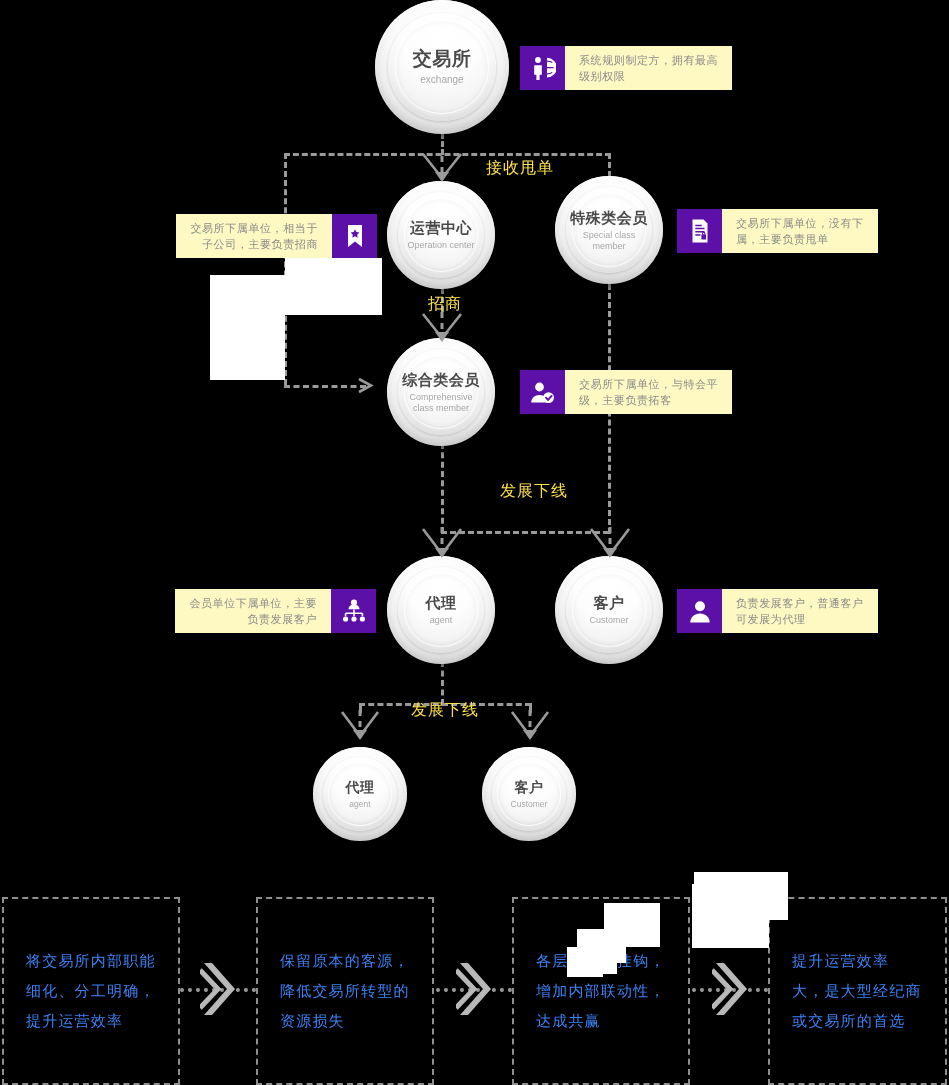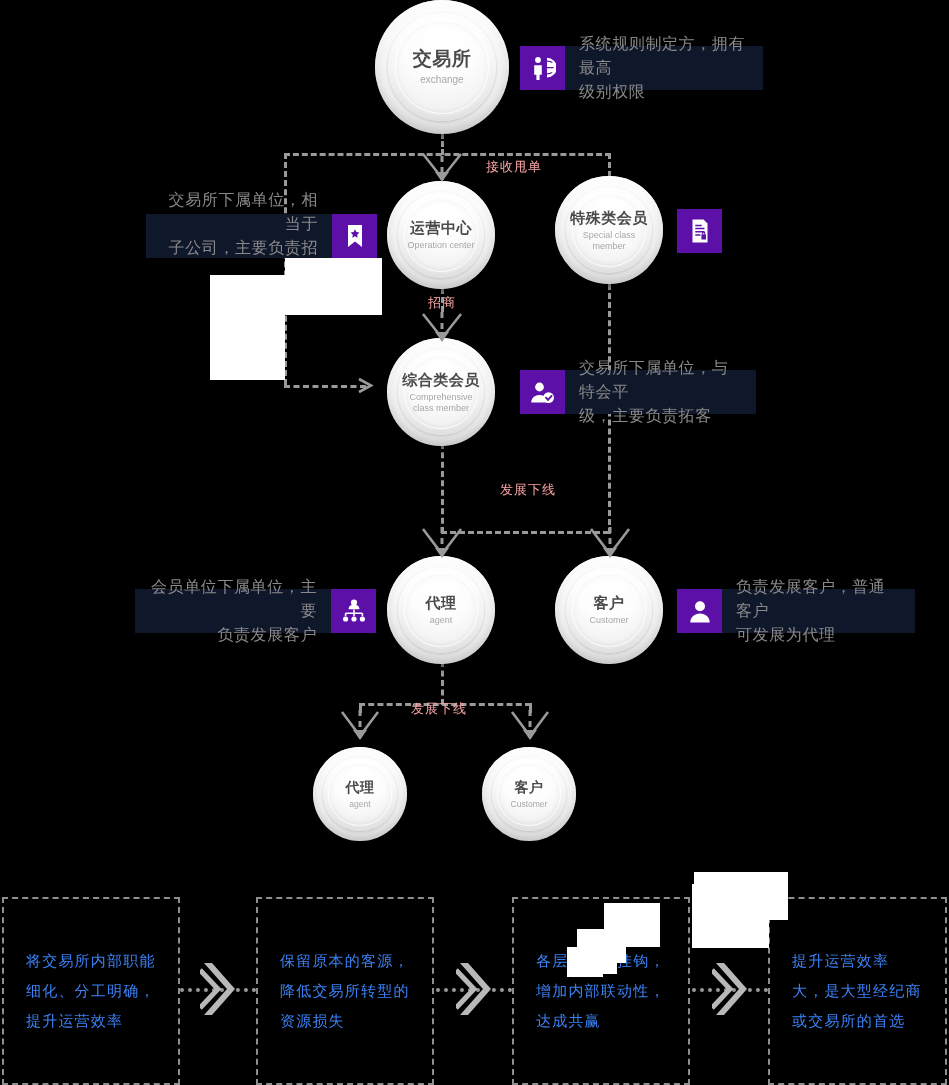--- a/index.html
+++ b/index.html
@@ -70,37 +70,37 @@
 
   
   .callout { position:absolute; display:flex; align-items:stretch; height:44px; z-index:6; }
   .callout.rev { flex-direction:row-reverse; }
   .callout .ico {
     width:45px; min-width:45px; background:#5d10a8;
     display:flex; align-items:center; justify-content:center;
   }
   .callout .ico svg { display:block; }
   .callout .plate {
-    background:#0f172a;
+    background:#fef9c3;
     display:flex; align-items:center;
     padding:0 14px;
-    font-size:16px; line-height:1.5;
+    font-size:11px; line-height:1.5;
     color:#8a8a8a;
     letter-spacing:0.6px;
     white-space:pre-line;
   }
   .callout.rev .plate { justify-content:flex-end; text-align:right; }
 
   
   .vline { position:absolute;
     border-left:3px dashed #9a9a9a; }
   .hline { position:absolute;
     border-top:3px dashed #9a9a9a; }
   .conn-label {
-    position:absolute; color:#fca5a5; font-size:13px; letter-spacing:1px;
+    position:absolute; color:#fde047; font-size:16px; letter-spacing:1px;
     z-index:5; white-space:nowrap;
   }
   .arrow { position:absolute; z-index:4; }
 
   
   .bbox {
     position:absolute; top:897px; height:188px;
     border:2px dashed #8f8f8f;
     display:flex; align-items:center;
   }
@@ -281,20 +281,22 @@
 
   <div class="callout" style="left:677px; top:209px; width:239px;">
     <div class="ico">
       <svg width="24" height="26" viewBox="0 0 24 26" aria-hidden="true">
         <path d="M4.5 1.6h11l4 4v18.8h-15z" fill="#fff"></path>
         <path d="M7.3 7.4h6.4M7.3 10.6h9.2M7.3 13.8h9.2M7.3 17h5.2" stroke="#5d10a8" stroke-width="1.5"></path>
         <rect x="13.4" y="16.2" width="4.6" height="5.4" rx="0.6" fill="#5d10a8"></rect>
         <path d="M14.6 16.3v-1.1a1.1 1.1 0 0 1 2.2 0v1.1" fill="none" stroke="#5d10a8" stroke-width="1.1"></path>
       </svg>
     </div>
+    <div class="plate">交易所下属单位，没有下
+属，主要负责甩单</div>
   </div>
 
   <div class="callout" style="left:508px; top:370px; width:248px;padding-left:12px;">
     <div class="ico">
       <svg width="27" height="25" viewBox="0 0 27 25" aria-hidden="true">
         <circle cx="10.5" cy="7" r="4.4" fill="#fff"></circle>
         <path d="M2.2 22.6c0-4.6 3.7-7.6 8.3-7.6s8.3 3 8.3 7.6z" fill="#fff"></path>
         <circle cx="19.6" cy="17.6" r="5.4" fill="#fff"></circle>
         <path d="M17 17.7l2 2.1 3.6-3.9" fill="none" stroke="#5d10a8" stroke-width="1.9" stroke-linecap="round"></path>
       </svg>

